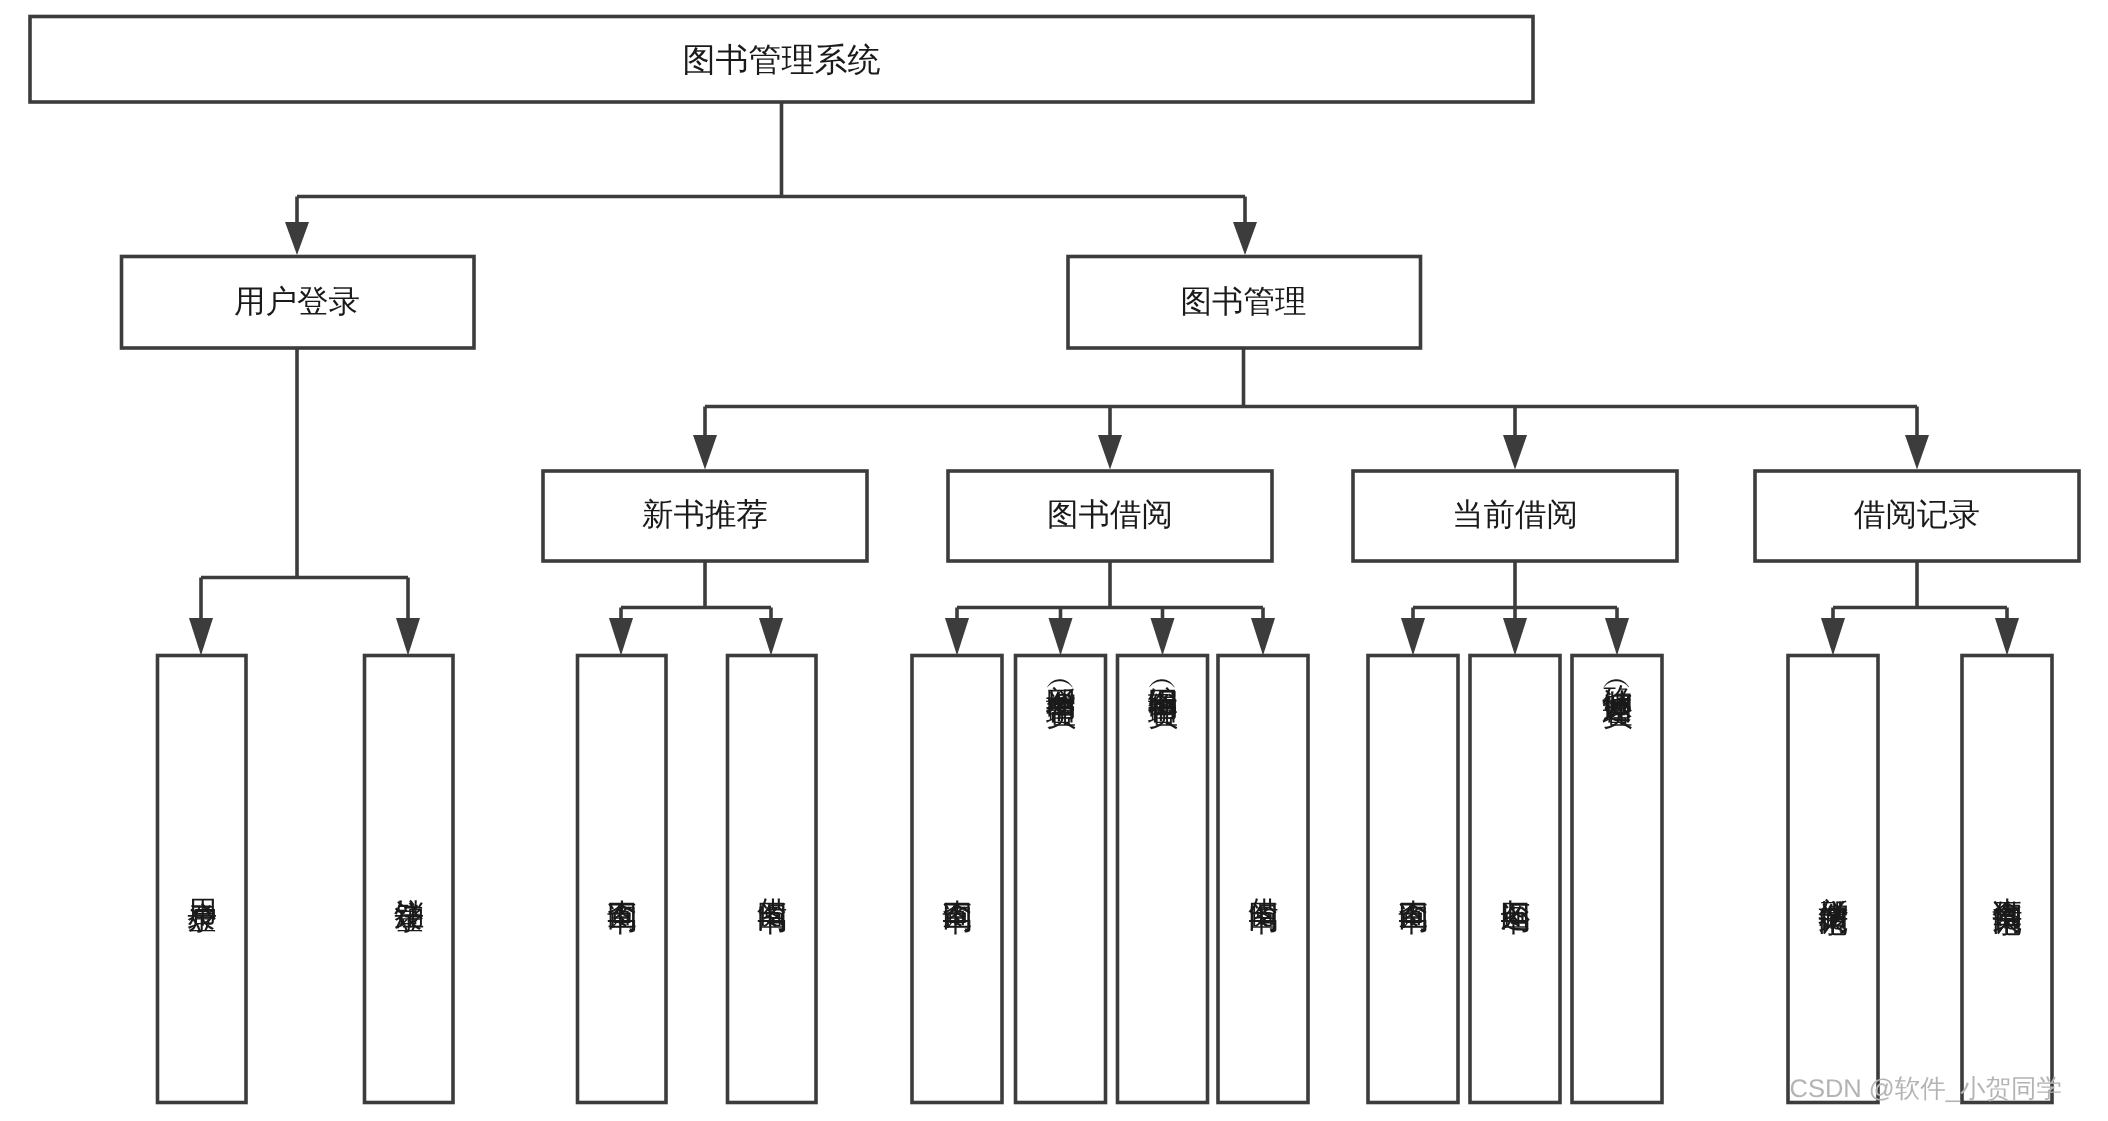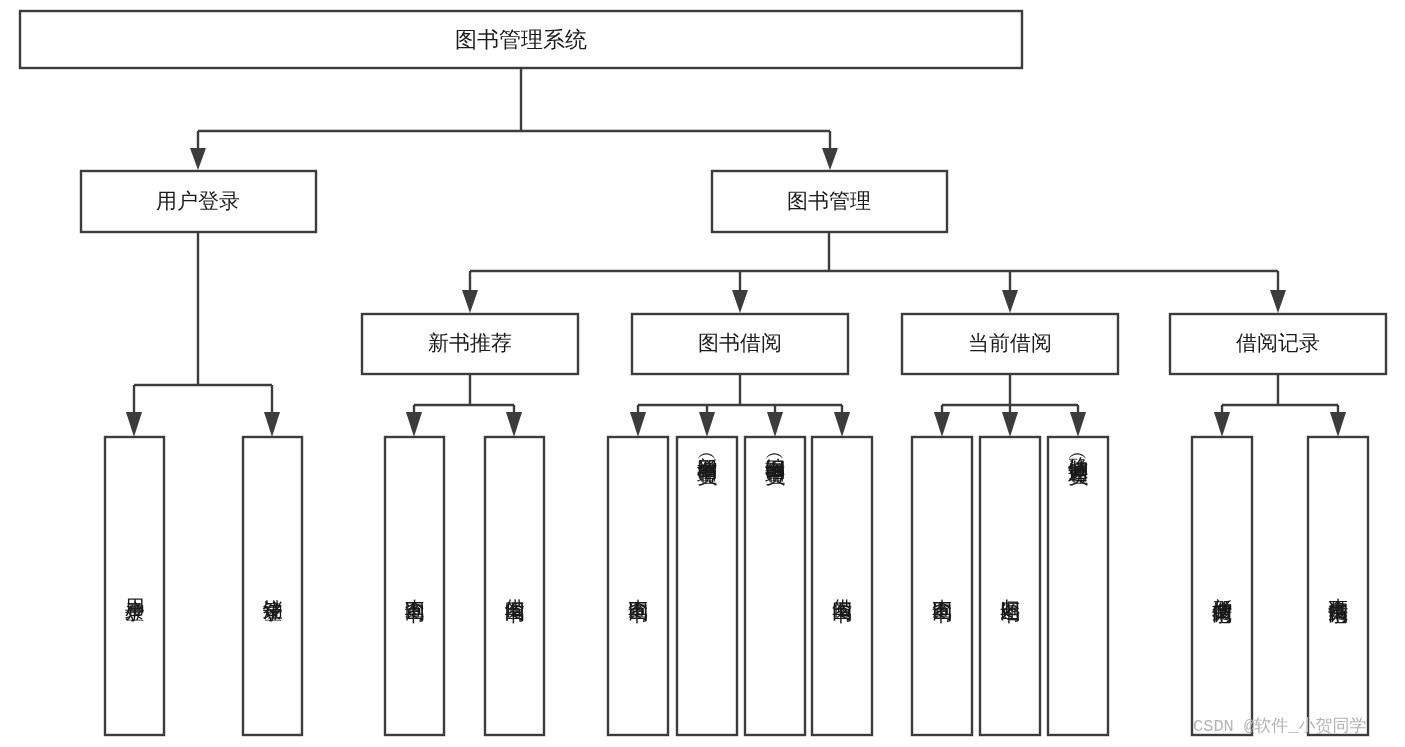--- a/index.html
+++ b/index.html
@@ -66,21 +66,21 @@
     line-height: 1.08;
     color: #1a1a1a;
     letter-spacing: 1.5px;
     white-space: nowrap;
     text-align: center;
     pointer-events: none;
     user-select: none;
   }
   .watermark {
     position: absolute;
-    font-family: Liberation Mono, monospace;
+    font-family: Liberation Sans, sans-serif;
     font-size: 17px;
     color: #b4b4b4;
     white-space: nowrap;
     user-select: none;
   }
 </style>
 </head>
 <body>
 
 <div id="diagram-root">

